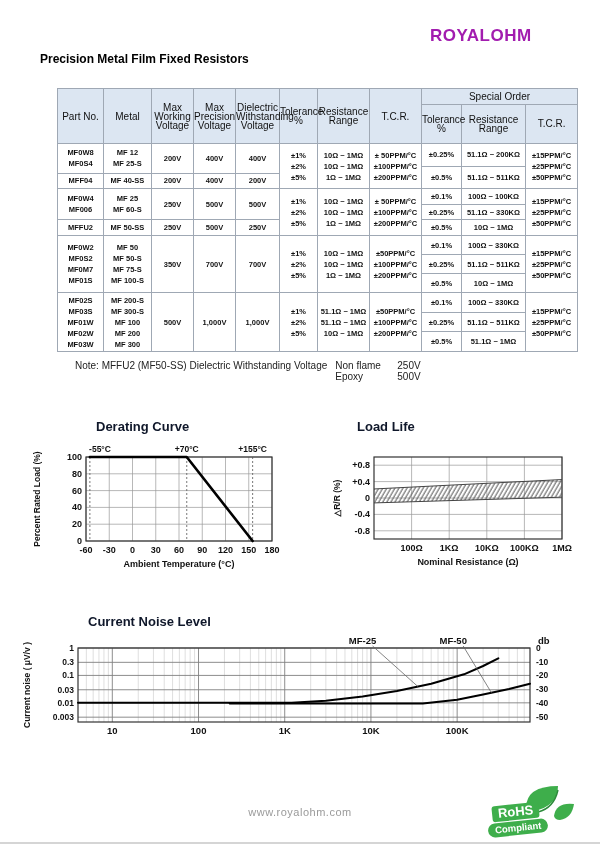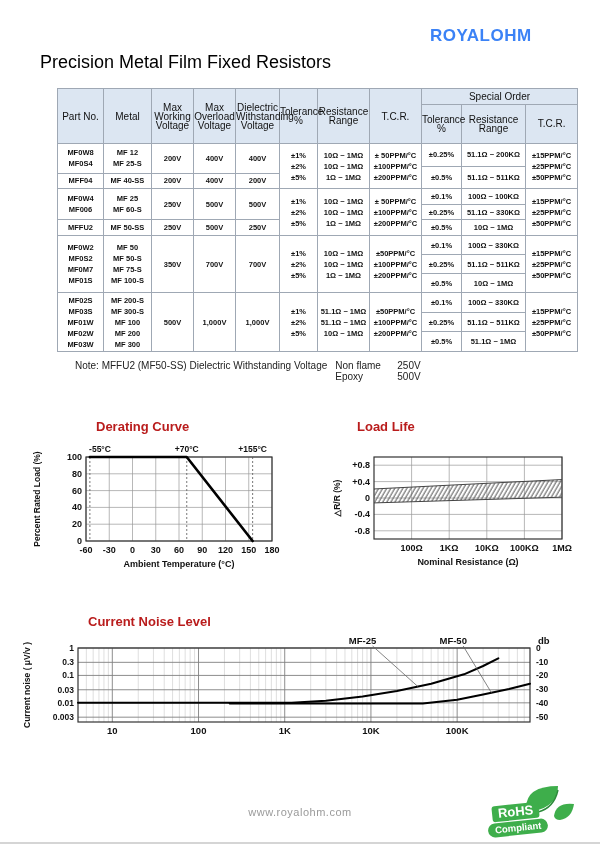--- a/index.html
+++ b/index.html
@@ -1,32 +1,32 @@
 <!DOCTYPE html>
 <html><head>
 <meta charset="utf-8">
 <style>
   :root{ --tb:#9fa8b4; --hdr:#dce6f2; --ink:#111; }
   html,body{margin:0;padding:0;}
   body{width:600px;height:848px;background:#fff;font-family:"Liberation Sans",sans-serif;color:var(--ink);position:relative;overflow:hidden;}
   .page{position:absolute;inset:0;}
-  .brand{position:absolute;left:430px;top:26px;font-size:17px;font-weight:800;letter-spacing:.5px;color:#3b82f6;}
-  .title{position:absolute;left:40px;top:52px;font-size:18px;font-weight:400;color:#000;}
+  .brand{position:absolute;left:430px;top:26px;font-size:17px;font-weight:800;letter-spacing:.5px;color:#a21caf;}
+  .title{position:absolute;left:40px;top:52px;font-size:12px;font-weight:700;color:#000;}
   table.spec{position:absolute;left:57px;top:88px;border-collapse:collapse;table-layout:fixed;width:520px;font-size:7.5px;}
   table.spec th,table.spec td{border:1px solid var(--tb);padding:0;text-align:center;vertical-align:middle;}
   table.spec th{background:var(--hdr);font-weight:400;font-size:10px;line-height:9px;padding:1px 0;}
   table.spec td{font-weight:700;}
   .lines{white-space:pre-line;line-height:11px;display:inline-block;}
   .stack{display:flex;flex-direction:column;height:100%;}
   .sub{display:flex;align-items:center;justify-content:center;}
   .sub + .sub{border-top:1px solid var(--tb);}
   .note{position:absolute;left:75px;top:360px;font-size:10px;display:flex;gap:8px;color:#222;}
   .note-row{display:flex;}
   .note-row .nlabel{width:62px;}
-  .chart-title{position:absolute;font-size:13px;font-weight:700;color:#b91c1c;}
+  .chart-title{position:absolute;font-size:13px;font-weight:700;color:#0f172a;}
   svg.chart{position:absolute;}
   svg text{font-family:"Liberation Sans",sans-serif;fill:#111;}
   .footnote{position:absolute;left:300px;top:738px;width:245px;text-align:right;font-size:10px;font-weight:700;color:#222;}
   .footer-url{position:absolute;left:0;top:806px;width:600px;text-align:center;font-size:11px;color:#9a9a9a;letter-spacing:.5px;}
   .bottom-rule{position:absolute;left:0;top:842px;width:600px;height:2px;background:#d5d5d5;}
   .rohs{position:absolute;left:488px;top:782px;width:90px;height:60px;}
   .rohs-leaves{position:absolute;left:36px;top:0;}
   .rohs-badge1{position:absolute;left:4px;top:22px;background:#3eae4b;color:#fff;font-weight:800;font-size:13px;padding:0 6px 1px 6px;border-radius:3px;transform:rotate(-6deg);}
   .rohs-badge2{position:absolute;left:0px;top:39px;background:#3eae4b;color:#fff;font-weight:700;font-size:9.5px;padding:1px 7px 2px 7px;border-radius:9px;transform:rotate(-6deg);}
 </style>
@@ -49,21 +49,21 @@
         <col style="width: 52px;">
         <col style="width: 40px;">
         <col style="width: 64px;">
         <col style="width: 52px;">
       </colgroup>
     <thead id="spec-thead">
         <tr style="height: 15px;">
           <th rowspan="2" style="height: 52px;">Part No.</th>
           <th rowspan="2" style="height: 52px;">Metal</th>
           <th rowspan="2" style="height: 52px;">Max Working Voltage</th>
-          <th rowspan="2" style="height: 52px;">Max Overload Voltage</th>
+          <th rowspan="2" style="height: 52px;">Max Precision Voltage</th>
           <th rowspan="2" style="height: 52px;">Dielectric Withstanding Voltage</th>
           <th rowspan="2" style="height: 52px;">Tolerance %</th>
           <th rowspan="2" style="height: 52px;">Resistance Range</th>
           <th rowspan="2" style="height: 52px;">T.C.R.</th>
           <th colspan="3">Special Order</th>
         </tr>
         <tr style="height: 37px;">
           <th>Tolerance %</th>
           <th>Resistance Range</th>
           <th>T.C.R.</th>

